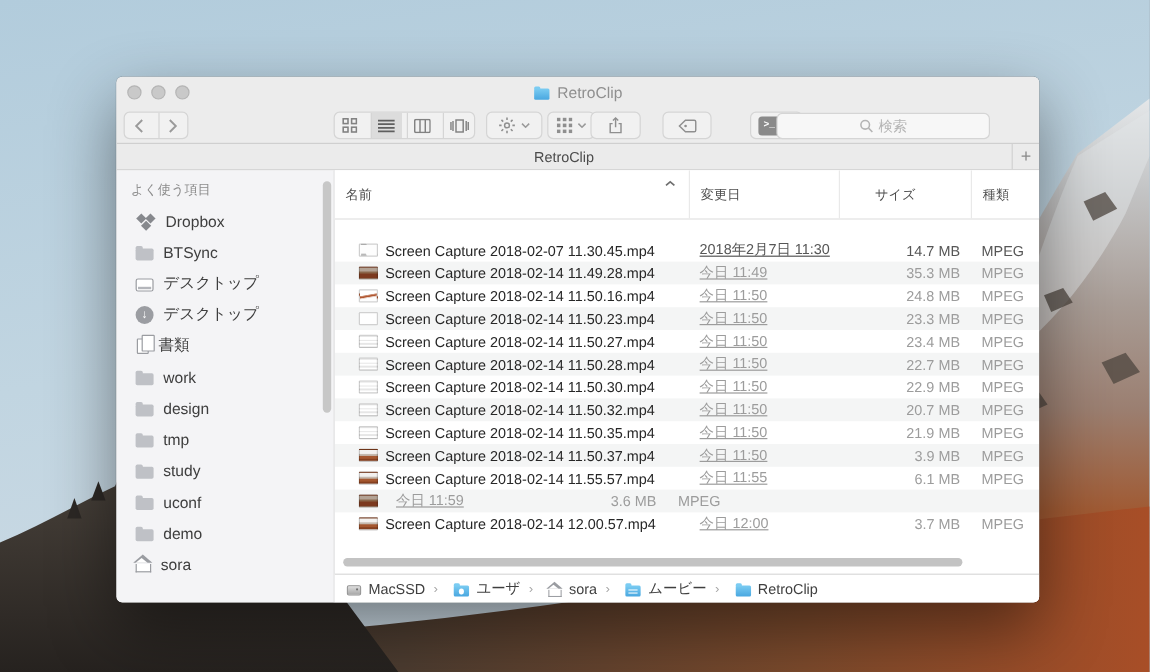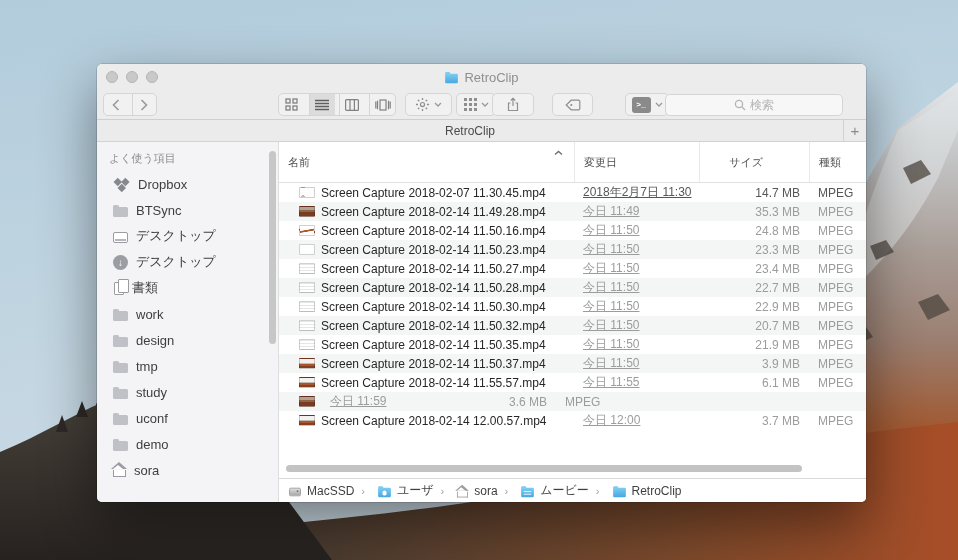--- a/index.html
+++ b/index.html
@@ -81,21 +81,21 @@
   .cols{height:41px;flex:none;display:flex;align-items:stretch;border-bottom:1px solid #e2e2e2;
         font-size:11px;color:#4e4e4e;background:#fff;}
   .col{display:flex;align-items:center;padding-left:9px;position:relative;}
   .col + .col{border-left:1px solid #e9e9e9;}
   .col-name{width:295px;}
   .col-date{width:125px;}
   .col-size{width:110px;justify-content:flex-end;padding-right:46px;}
   .col-kind{flex:1;text-align:center;}
   .sort{position:absolute;right:11px;top:8px;}
 
-  .rows{flex:1;overflow:hidden;}
+  .rows{flex:1;overflow:hidden;margin-top:16px;}
   .row{height:19px;display:flex;align-items:center;font-size:12px;}
   .rows .row:nth-child(even){background:#f4f5f5;}
   .thumb{width:16px;height:11px;flex:none;margin-left:20px;margin-right:6px;border:1px solid rgba(0,0,0,.18);border-radius:1px;background:#fff;}
   .thumb-plain{background:#fefefe;}
   .thumb-pale{background:radial-gradient(4px 3px at 3px 9px,#b9b9b9 0 60%,transparent 61%),#fdfdfd;}
   .thumb-lines{background:repeating-linear-gradient(180deg,#e6e6e6 0 1px,#ffffff 1px 3px);}
   .thumb-red-streak{background:linear-gradient(170deg,#fff 0 42%,#b0562f 47% 58%,#fdfdfd 63%);}
   .thumb-mountain{background:linear-gradient(180deg,#f3f1ef 0 40%,#c5b9ae 40% 58%,#a5572f 58% 80%,#86401f 80%);}
   .thumb-dark-mountain{background:linear-gradient(180deg,#b3a294 0 32%,#8a664a 32% 58%,#7c3a1f 58%);}
   .fname{width:253px;flex:none;color:#272727;white-space:nowrap;overflow:hidden;}
@@ -287,21 +287,21 @@
           </svg>
       </div>
 
       <div class="tbtn" style="left:528px;width:44px;">
         <span class="term">&gt;_</span>
         <svg width="8" height="5">
             <path d="M1 1l3 3 3-3" stroke="#9a9a9a" fill="none" stroke-width="1.3"></path>
           </svg>
       </div>
 
-      <div class="search" style="left:568px;width:178px;justify-content:center;">
+      <div class="search" style="left:550px;width:178px;justify-content:center;">
         <svg width="12" height="12">
             <circle cx="5" cy="5" r="3.6" fill="none" stroke="#b4b4b4" stroke-width="1.3"></circle>
             <line x1="7.8" y1="7.8" x2="11" y2="11" stroke="#b4b4b4" stroke-width="1.3"></line>
           </svg>
         <span>検索</span>
       </div>
     </div>
 
     <div class="tabbar">
       <div class="tab">

